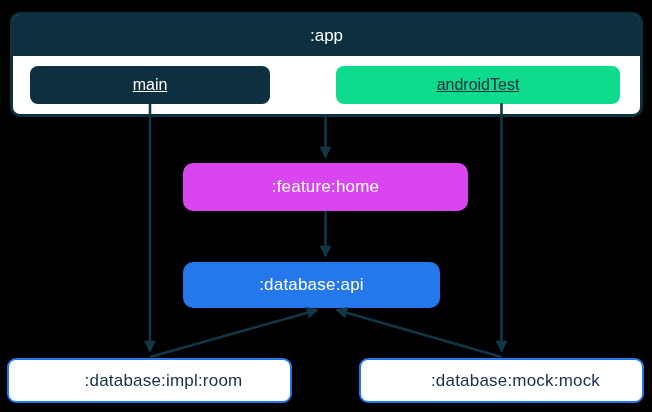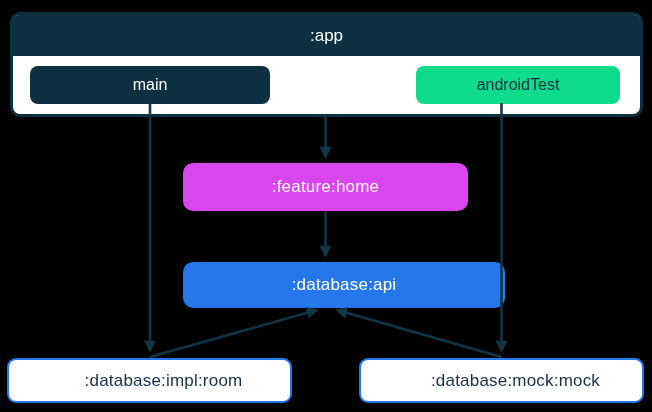--- a/index.html
+++ b/index.html
@@ -57,41 +57,42 @@
     justify-content: space-between;
     padding: 0 20px 0 17px;
   }
   .chip {
     height: 38px;
     border-radius: 8px;
     display: flex;
     align-items: center;
     justify-content: center;
     font-size: 16px;
+    text-decoration: underline;
   }
   .chip-main {
     width: 240px;
     background: #0d3040;
     color: #ffffff;
   }
   .chip-android {
-    width: 204px;
+    width: 284px;
     background: #0edc8c;
     color: #112d40;
   }
   .node-feature {
     left: 183px; top: 163px;
     width: 285px; height: 48px;
     background: #d946ef;
     color: #ffffff;
     border-radius: 10px;
   }
   .node-api {
     left: 183px; top: 262px;
-    width: 322px; height: 46px;
+    width: 257px; height: 46px;
     background: #2478ec;
     color: #ffffff;
     border-radius: 10px;
   }
   .node-impl {
     width: 285px; height: 45px;
     background: #ffffff;
     border: 2.5px solid #2478ec;
     border-radius: 9px;
     color: #16304a;

